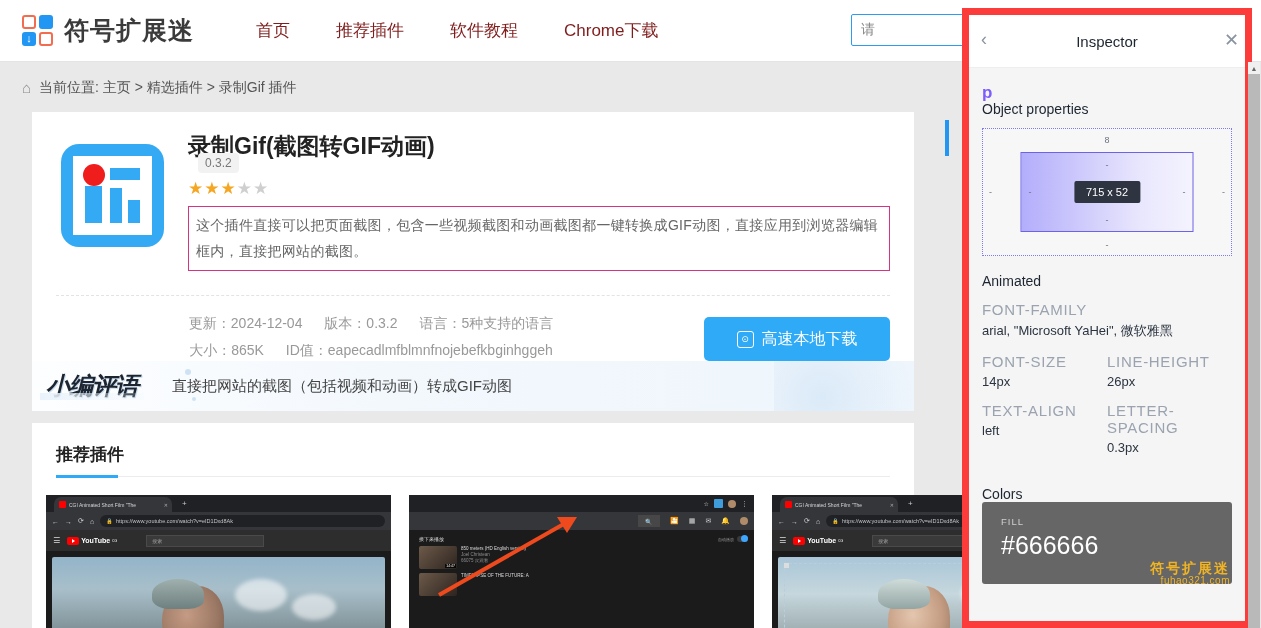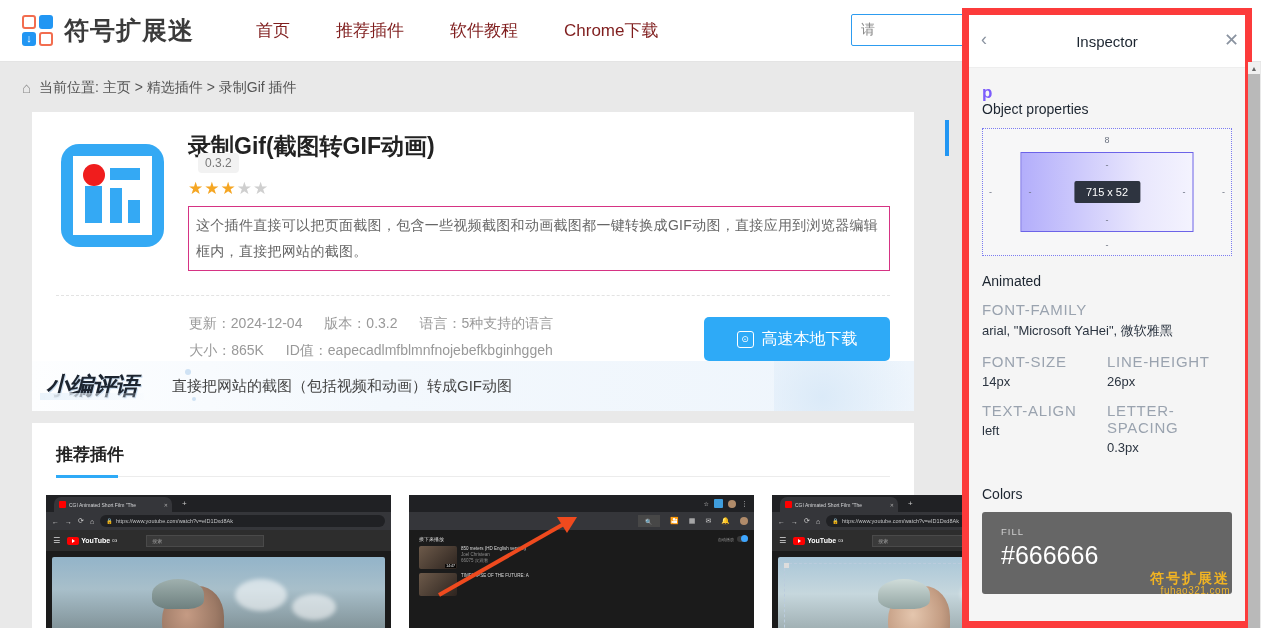--- a/index.html
+++ b/index.html
@@ -242,21 +242,21 @@
     background:#2e3440; color:#fff; font-size:11px; padding:5px 12px; border-radius:2px;
     white-space:nowrap;
   }
 
   .prop-label { font-size:15px; color:#9aa3af; letter-spacing:.7px; text-transform:uppercase; }
   .prop-val { font-size:13px; color:#2b3440; margin-top:4px; }
   .prop-grid { display:flex; margin-top:13px; }
   .prop-col { flex:1; }
 
   .color-chip {
-    margin-top:10px; height:82px; background:#666666; border-radius:3px;
+    height:82px; background:#666666; border-radius:3px;
     padding:14px 0 0 19px; position:relative; overflow:hidden;
   }
   .chip-lbl { font-size:9.5px; color:#cfcfcf; letter-spacing:1px; }
   .chip-hex { font-size:25px; color:#fff; margin-top:4px; font-weight:400; }
   .watermark { position:absolute; right:2px; bottom:-2px; text-align:right; line-height:1.05;}
   .wm1 { font-size:14px; color:#f0b323; font-weight:700; letter-spacing:2px; }
   .wm2 { font-size:10px; color:#efb52c; letter-spacing:.5px; }
 
   
   .insp-scroll-track {

